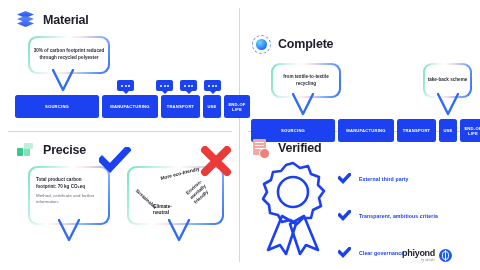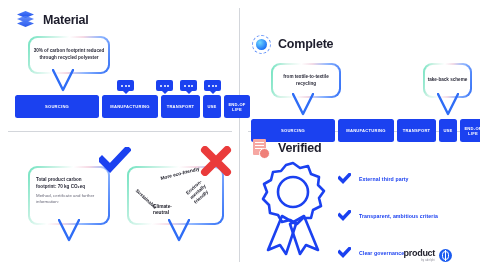--- a/index.html
+++ b/index.html
@@ -212,20 +212,28 @@
       <div class="lc-bar w-src">SOURCING</div>
       <div class="lc-bar w-man">MANUFACTURING</div>
       <div class="lc-bar w-tra">TRANSPORT</div>
       <div class="lc-bar w-use">USE</div>
       <div class="lc-bar w-eol">END-OF LIFE</div>
     </div>
   </div>
 
   <div class="quad q-bl">
 
+    <div class="hdr" style="left:16px;top:8px;">
+      <span class="hdr-ico ic-precise">
+        <b></b>
+          <b></b>
+          <b></b>
+      </span>
+      <span class="hdr-title">Precise</span>
+    </div>
 
     <div class="bub g1" style="left:28px;top:34px;width:78px;height:55px;">
       <div class="bub-in" style="justify-content:flex-start;padding:9px 6px 0 6px;">
         <div class="bub-txt left">Total product carbon footprint: 70 kg CO₂eq</div>
         <div class="bub-sub">Method, certificate and further information:</div>
       </div>
     </div>
     <div class="ptr" style="left:58px;top:87px;">
       <svg width="22" height="23" viewBox="0 0 22 23">
         <path d="M1 1 L11 21 L21 1" fill="none" stroke="#2f6df6" stroke-width="2.4" stroke-linecap="round" stroke-linejoin="round"></path>
@@ -306,19 +314,19 @@
               <path d="M1.5 5 L5 8.5 L11.5 1.5" fill="none" stroke="#1b41f0" stroke-width="3.4" stroke-linecap="square"></path>
             </svg>
         </span>
         <span class="vrow-txt">Clear governance</span>
       </div>
     </div>
   </div>
 
   <div class="logo">
     <div style="display:flex;flex-direction:column;align-items:flex-end;">
-      <span class="logo-word">product</span>
+      <span class="logo-word">phiyond</span>
       <span class="logo-sub">by adelphi</span>
     </div>
     <span class="logo-mark"></span>
   </div>
 
 </div>
 
 </body></html>

